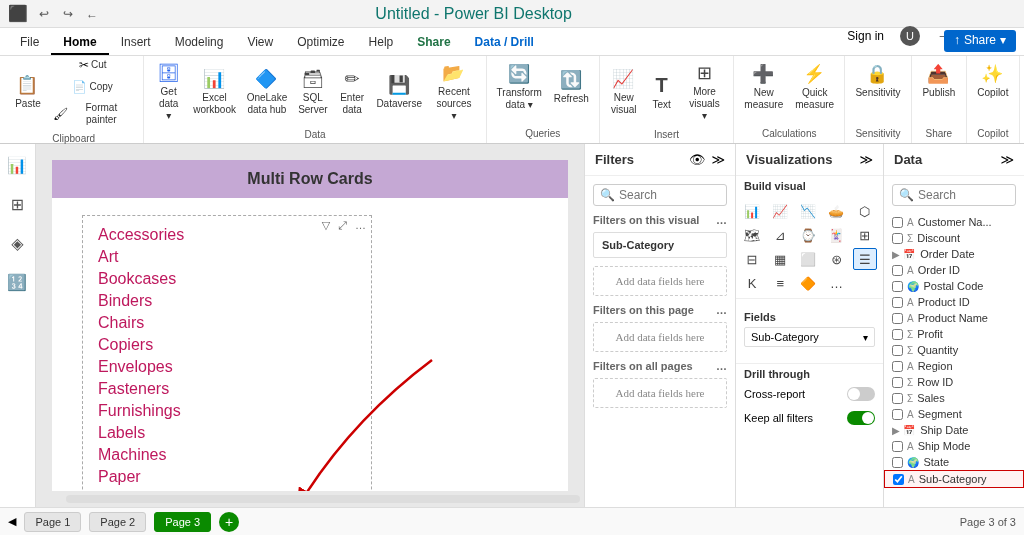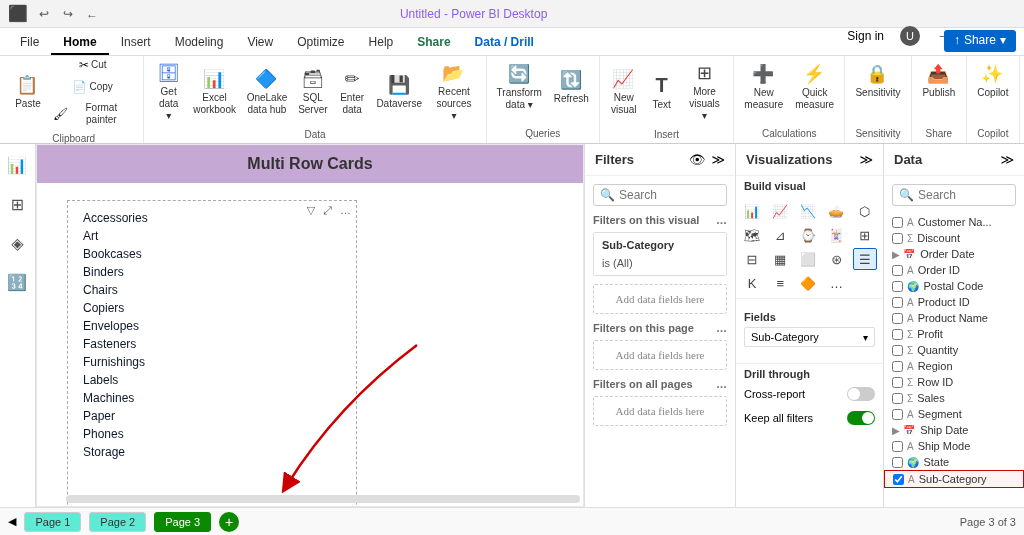--- a/index.html
+++ b/index.html
@@ -4,21 +4,21 @@
   <style>
     * { box-sizing: border-box; margin: 0; padding: 0; }
     body { font-family: 'Segoe UI', Arial, sans-serif; font-size: 12px; background: #f3f3f3; overflow: hidden; width: 1024px; height: 535px; }
 
     
     .title-bar {
       height: 28px; background: #f3f3f3; display: flex; align-items: center; justify-content: space-between;
       padding: 0 8px; border-bottom: 1px solid #ddd;
     }
     .title-bar-left { display: flex; gap: 8px; align-items: center; }
-    .title-bar-center { font-size: 12px; color: #8b5cf6; }
+    .title-bar-center { font-size: 16px; color: #0f766e; }
     .title-bar-right { display: flex; gap: 16px; align-items: center; font-size: 12px; margin-top: 44px; }
     .title-bar-btn { width: 16px; height: 16px; display: flex; align-items: center; justify-content: center; cursor: pointer; color: #555; }
 
     
     .ribbon-tabs {
       height: 28px; background: #fff; display: flex; align-items: flex-end; padding: 0 8px;
       border-bottom: 1px solid #ddd;
     }
     .ribbon-tab {
       padding: 4px 12px; font-size: 12px; cursor: pointer; color: #333; border-bottom: 2px solid transparent;
@@ -58,42 +58,42 @@
 
     
     .left-sidebar {
       width: 36px; background: #fff; border-right: 1px solid #ddd;
       display: flex; flex-direction: column; align-items: center; padding-top: 8px; gap: 12px;
     }
     .left-sidebar-icon { font-size: 16px; color: #555; cursor: pointer; padding: 4px; }
 
     
     .canvas-area {
-      flex: 1; background: #e8e8e8; overflow: hidden; position: relative; padding: 1px;
+      flex: 1; background: #e8e8e8; overflow: hidden; position: relative; padding: 16px;
     }
     .canvas-inner {
       background: #fff; width: 100%; height: 100%; position: relative; overflow: hidden;
     }
     .canvas-title {
       background: #c5a8d4; text-align: center; padding: 10px; font-size: 16px; font-weight: 700; color: #333;
       margin: 0;
     }
     .visual-container {
       position: absolute; left: 30px; top: 55px; width: 290px; height: 380px;
       border: 1px dashed #aaa; background: #fff;
     }
     .visual-controls {
       position: absolute; top: 2px; right: 2px; display: flex; gap: 2px;
     }
     .visual-ctrl-btn { font-size: 11px; color: #666; cursor: pointer; padding: 1px 3px; }
     .category-list {
       padding: 8px; list-style: none;
     }
     .category-list li {
-      padding: 2px 4px; color: #0f172a; font-size: 12px; cursor: pointer; border-left: 3px solid transparent;
+      padding: 2px 4px; color: #be185d; font-size: 16px; cursor: pointer; border-left: 3px solid transparent;
     }
 
     
     .canvas-scrollbar {
       position: absolute; bottom: 4px; left: 30px; right: 4px; height: 8px;
       background: #ddd; border-radius: 4px;
     }
 
     
     .right-panels {
@@ -162,21 +162,21 @@
     .data-item.highlighted { background: #fff3f3; border: 1px solid #cc0000; }
     .data-item input[type="checkbox"] { width: 11px; height: 11px; }
     .expand-icon { font-size: 10px; color: #888; cursor: pointer; }
 
     
     .status-bar {
       height: 28px; background: #f9f9f9; border-top: 1px solid #ddd;
       display: flex; align-items: center; padding: 0 8px; gap: 8px; font-size: 11px;
     }
     .page-tab {
-      padding: 3px 10px; background: #5eead4; border: 1px solid #ccc; border-radius: 3px;
+      padding: 3px 10px; background: #e5e5e5; border: 1px solid #ccc; border-radius: 3px;
       cursor: pointer; font-size: 11px; color: #333;
     }
     .page-tab.active { background: #0a8a00; color: #fff; border-color: #0a8a00; }
     .add-page-btn {
       width: 20px; height: 20px; border-radius: 50%; background: #0a8a00; color: #fff;
       display: flex; align-items: center; justify-content: center; cursor: pointer; font-size: 14px;
     }
     .status-right { margin-left: auto; font-size: 11px; color: #555; }
   </style>
 </head>
@@ -411,21 +411,20 @@
         <input type="text" style="font-size: 12px; border: none; outline: none; width: 100%;" placeholder="Search">
       </div>
 
       <div style="padding:0 8px;">
         <div class="filter-section-title">
           <span>Filters on this visual</span>
           <span style="cursor:pointer;">…</span>
         </div>
         <div class="filter-card">
           <div class="filter-card-header">Sub-Category</div>
-          <div class="filter-card-sub">is (All)</div>
         </div>
       </div>
 
       <div class="add-fields-btn">Add data fields here</div>
 
       <div style="padding:0 8px;">
         <div class="filter-section-title">
           <span>Filters on this page</span>
           <span style="cursor:pointer;">…</span>
         </div>

